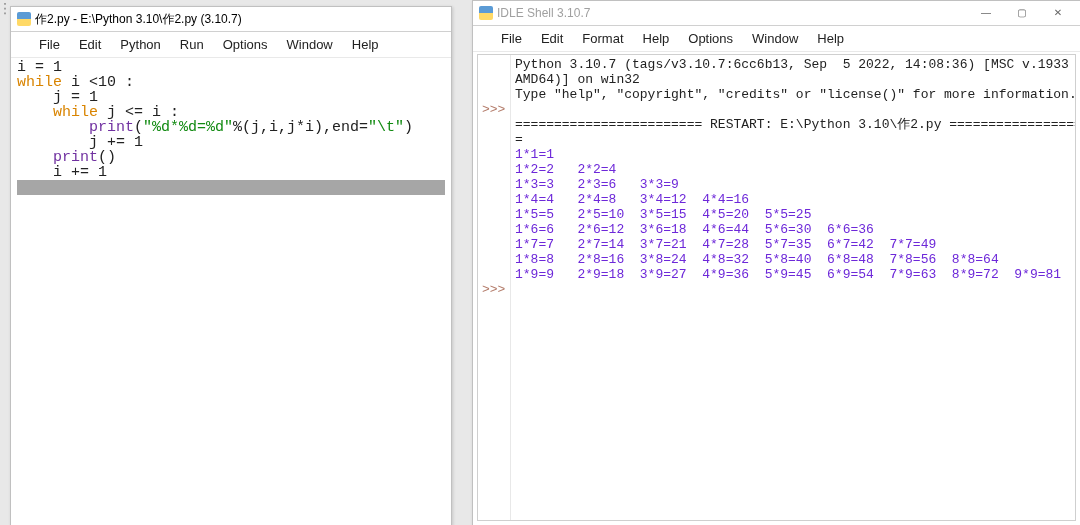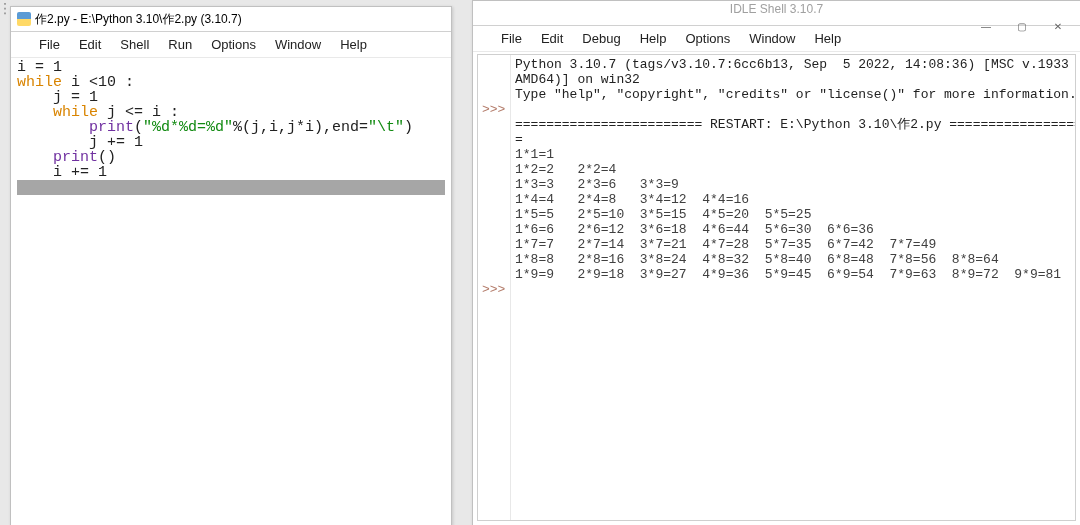--- a/index.html
+++ b/index.html
@@ -1,32 +1,32 @@
 <!DOCTYPE html>
 <html><head>
 <meta charset="utf-8">
 <style>
   html,body{margin:0;padding:0;height:100%;background:#e8e8e8;font-family:"Segoe UI","Microsoft YaHei",sans-serif;}
   .desktop{display:flex;width:1080px;height:525px;position:relative;}
   .window{background:#fff;border:1px solid #c0c0c0;box-shadow:1px 1px 3px rgba(0,0,0,.15);display:flex;flex-direction:column;position:absolute;justify-content:center;}
   .titlebar{display:flex;align-items:center;height:22px;padding:1px 4px;font-size:12px;border-bottom:1px solid #d0d0d0;background:#fff;}
-  .titlebar.dim{color:#a0a0a0;flex-direction:column;}
+  .titlebar.dim{color:#a0a0a0;}
   .app-icon{width:14px;height:14px;margin:0 4px 0 2px;border-radius:2px;background:linear-gradient(180deg,#5b9bd5 0 50%,#ffd966 50% 100%);display:inline-block;}
   .win-controls{margin-left:auto;display:flex;}
   .wc{width:36px;text-align:center;font-size:10px;color:#666;line-height:22px;}
   .menubar{display:flex;padding:3px 20px;font-size:13px;color:#222;gap:3px;border-bottom:1px solid #e9e9e9;}
   .menubar span{padding:2px 8px;}
   .content{flex:1;overflow:hidden;padding:0;}
   pre.code{margin:0;padding:2px 6px 0 6px;font-family:"Courier New",monospace;font-size:15px;line-height:15px;white-space:pre;color:#222;}
   .kw{color:#d98400;}
   .fn{color:#7030a0;}     
   .str{color:#108a10;}
   .restart{color:#222;}
   .eq{}
-  .shell-blue{color:#404040;margin-top:24px;}
+  .shell-blue{color:#6d28d9;margin-top:24px;}
   .highlight-line{background:#a6a6a6;display:block;height:15px;width:100%;}
   
   .shell-wrap{display:flex;border:1px solid #cfcfcf;margin:2px 4px 4px 4px;height:calc(100% - 6px);box-sizing:border-box;overflow:hidden;}
   .gutter{font-family:"Courier New",monospace;font-size:13px;line-height:15px;color:#b37b69;padding:2px 4px 0 4px;border-right:1px solid #e8e8e8;white-space:pre;min-width:24px;}
   .shell-body{font-family:"Courier New",monospace;font-size:13px;line-height:15px;white-space:pre;padding:2px 4px 0 4px;color:#222;}
   .drag-left{position:absolute;left:0;top:0;width:10px;height:525px;display:flex;align-items:flex-start;justify-content:center;color:#888;font-size:14px;}
 </style>
 </head>
 <body>
 
@@ -37,21 +37,21 @@
   </div>
 
   <div class="window" style="left:10px;top:6px;width:440px;height:518px">
     <div class="titlebar">
       <span class="app-icon"></span>
       <span>作2.py - E:\Python 3.10\作2.py (3.10.7)</span>
     </div>
     <div class="menubar">
       <span>File</span>
       <span>Edit</span>
-      <span>Shell</span>
+      <span>Python</span>
       <span>Run</span>
       <span>Options</span>
       <span>Window</span>
       <span>Help</span>
     </div>
     <div class="content">
 <pre class="code"><span>i = 1</span>
 <span class="kw">while</span><span> i &lt;10 :</span>
 <span>    j = 1</span>
 <span>    </span><span class="kw">while</span><span> j &lt;= i :</span>
@@ -69,21 +69,21 @@
       <span>IDLE Shell 3.10.7</span>
       <div class="win-controls">
         <span class="wc">—</span>
         <span class="wc">▢</span>
         <span class="wc">✕</span>
       </div>
     </div>
     <div class="menubar">
       <span>File</span>
       <span>Edit</span>
-      <span>Debug</span>
+      <span>Format</span>
       <span>Help</span>
       <span>Options</span>
       <span>Window</span>
       <span>Help</span>
     </div>
     <div class="content">
       <div class="shell-wrap">
         <div class="gutter">
 
 

